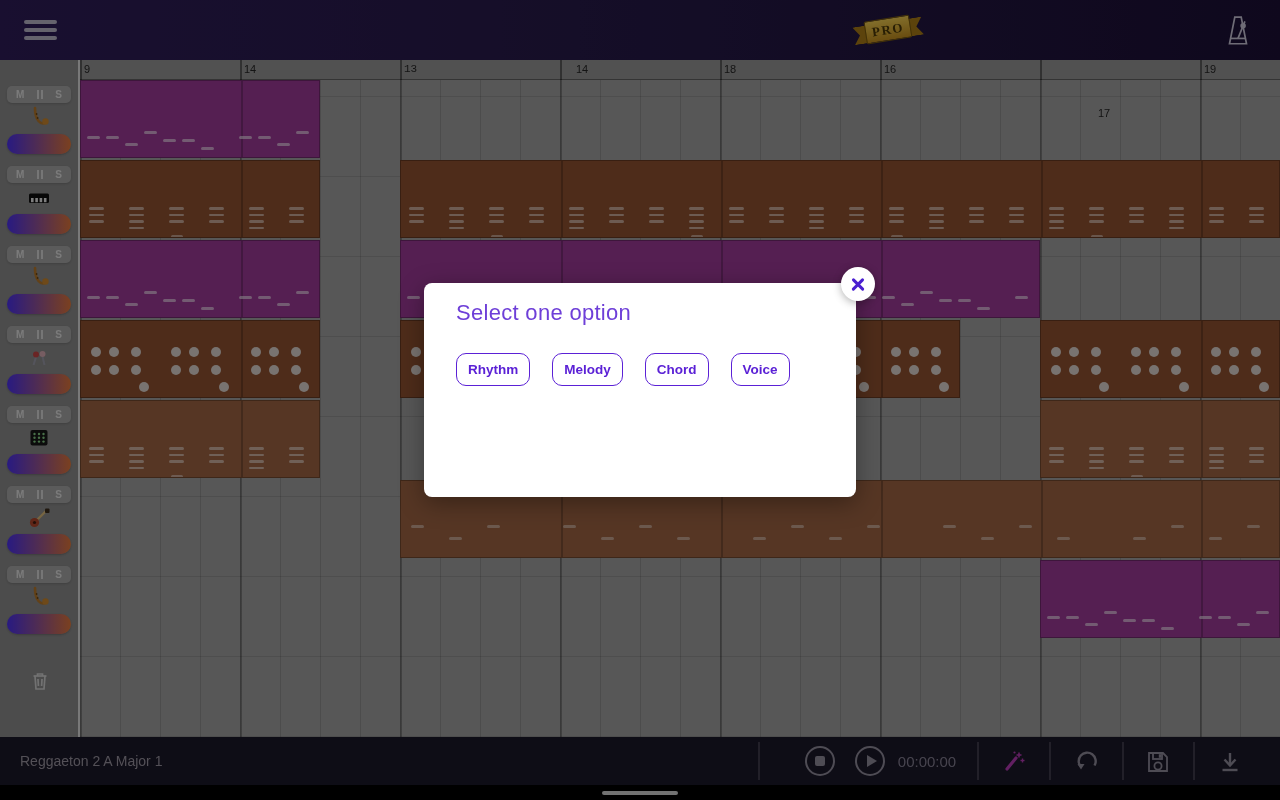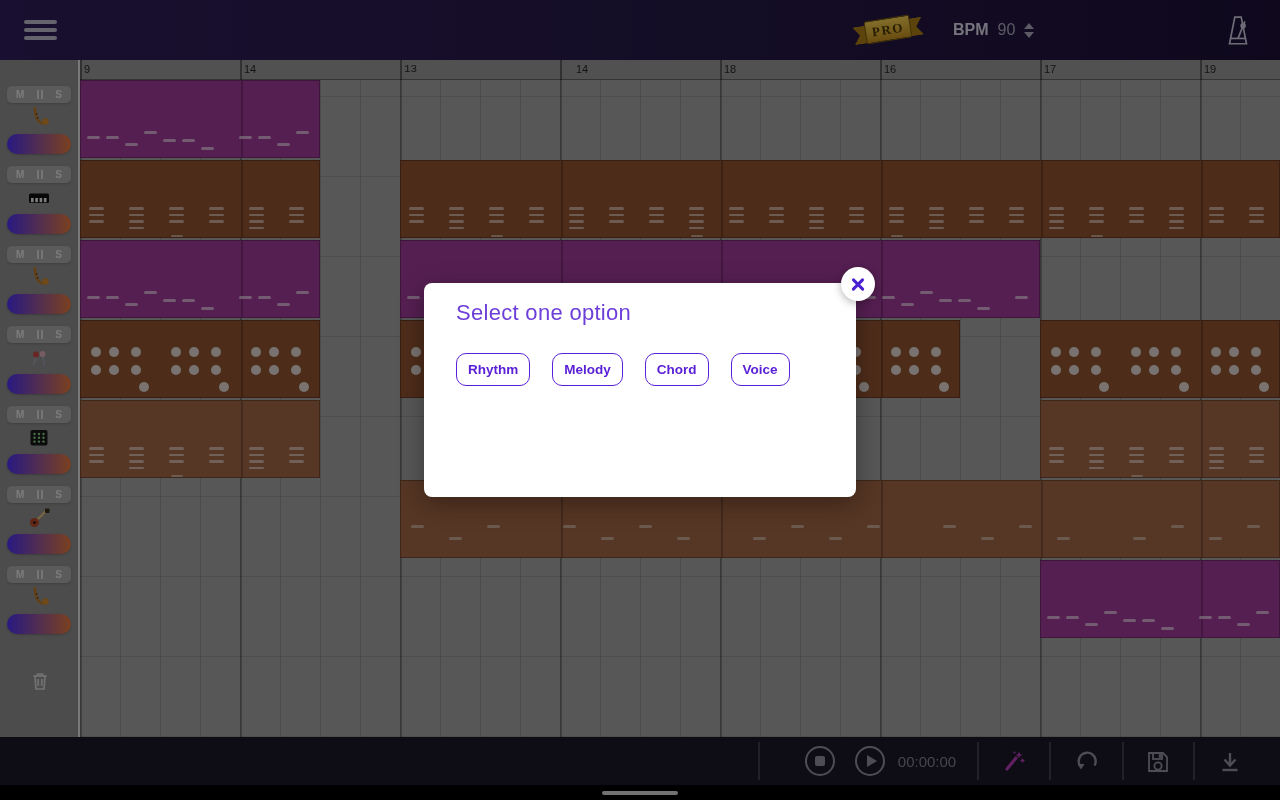--- a/index.html
+++ b/index.html
@@ -103,28 +103,20 @@
     <div id="hamburger">
         <div></div>
         <div></div>
         <div></div>
       </div>
     <div id="probadge">
       <div class="ribbon-flag left"></div>
       <div class="ribbon-flag right"></div>
       <div class="center">PRO</div>
     </div>
-    <div id="bpmgroup">
-      <span id="bpmlabel">BPM</span>
-      <span id="bpmvalue">90</span>
-      <span id="bpmarrows">
-          <span class="up"></span>
-          <span class="down"></span>
-        </span>
-    </div>
     <div id="metrobtn">
       <svg viewBox="0 0 30 32" width="32" height="34" fill="none" stroke="#c9c5d8" stroke-width="1.6">
         <path d="M12 3 h6 l5 25 h-16 z"></path>
           <path d="M7.5 23 h15"></path>
         <line x1="15" y1="23" x2="21.5" y2="7"></line>
           <circle cx="19.8" cy="11" r="1.8" fill="#c9c5d8"></circle>
       </svg>
     </div>
   </div>
 
@@ -135,21 +127,21 @@
       <span class="rnum" style="left: 164px;">14</span>
       <div class="rtick" style="left: 320px;"></div>
       <span class="rnum" style="left: 324px; font-family: Liberation Mono, monospace;">13</span>
       <div class="rtick" style="left: 480px;"></div>
       <span class="rnum" style="left: 496px;">14</span>
       <div class="rtick" style="left: 640px;"></div>
       <span class="rnum" style="left: 644px;">18</span>
       <div class="rtick" style="left: 800px;"></div>
       <span class="rnum" style="left: 804px;">16</span>
       <div class="rtick" style="left: 960px;"></div>
-      <span class="rnum" style="left: 964px;">17</span>
+      <span class="rnum" style="left: 1018px; margin-top: 44px;">17</span>
       <div class="rtick" style="left: 1120px;"></div>
       <span class="rnum" style="left: 1124px;">19</span>
     </div>
 
   <div id="sidebar">
       <div class="strack" style="top: 20px;">
         <div class="mspill">
           <span>M</span>
           <span class="msgrip">
             <i></i>
@@ -642,20 +634,21 @@
         <div class="ndash" style="left: 101px; top: 58px; width: 13px; height: 3px; opacity: 1;"></div>
         <div class="ndash" style="left: 120px; top: 66px; width: 13px; height: 3px; opacity: 1;"></div>
         <div class="ndash" style="left: 158px; top: 55px; width: 13px; height: 3px; opacity: 1;"></div>
         <div class="ndash" style="left: 177px; top: 55px; width: 13px; height: 3px; opacity: 1;"></div>
         <div class="ndash" style="left: 196px; top: 62px; width: 13px; height: 3px; opacity: 1;"></div>
         <div class="ndash" style="left: 215px; top: 50px; width: 13px; height: 3px; opacity: 1;"></div>
       </div>
     </div>
 
   <div id="footer">
+    <div id="songtitle">Reggaeton 2 A Major 1</div>
     <div class="fdiv" style="left:758px"></div>
     <div class="fdiv" style="left:977px"></div>
     <div class="fdiv" style="left:1049px"></div>
     <div class="fdiv" style="left:1122px"></div>
     <div class="fdiv" style="left:1193px"></div>
     <div id="stopbtn" class="circbtn" style="left:805px">
         <div class="sq"></div>
       </div>
     <div id="playbtn" class="circbtn" style="left:855px">
         <div class="tri"></div>

